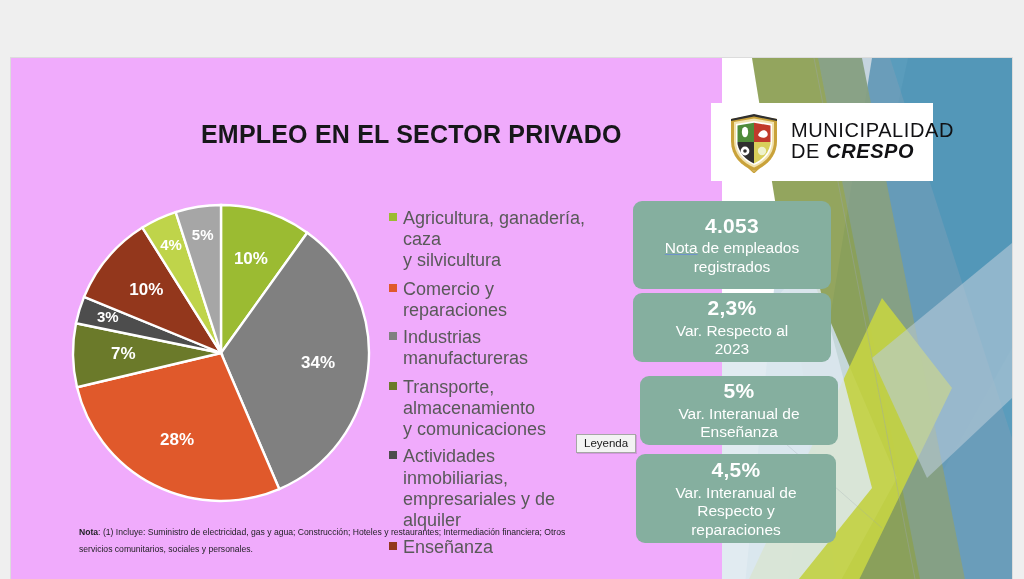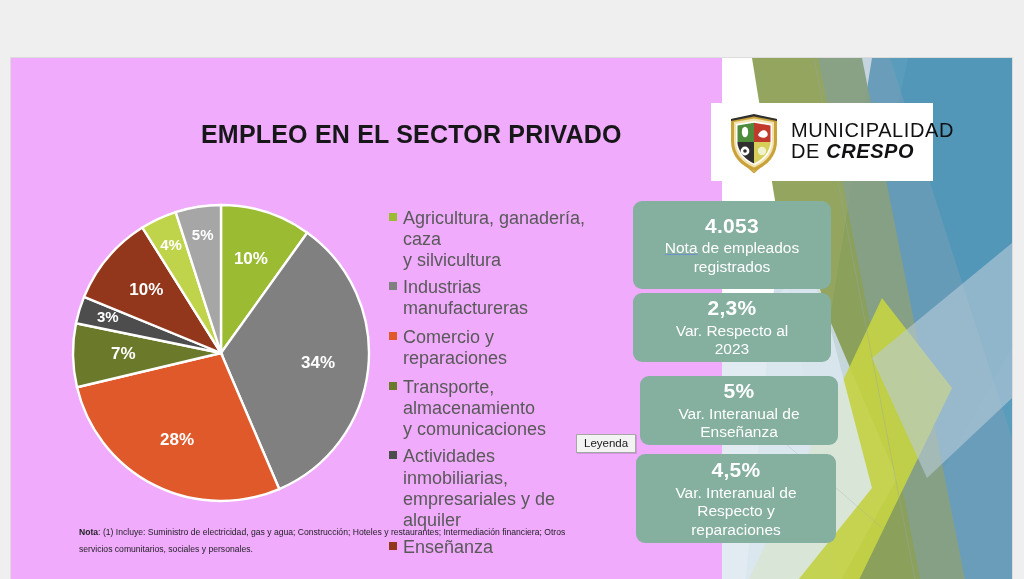--- a/index.html
+++ b/index.html
@@ -164,30 +164,30 @@
   </div>
 
   <div id="legend">
       <div class="leg-item">
         <span class="leg-sw" style="background: rgb(155, 187, 50);"></span>
         <span class="leg-lbl">
           <div>Agricultura, ganadería, caza</div>
           <div>y silvicultura</div>
         </span>
       </div>
-      <div class="leg-item">
-        <span class="leg-sw" style="background: rgb(128, 128, 128);"></span>
-        <span class="leg-lbl">
-          <div>Industrias manufactureras</div>
-        </span>
-      </div>
       <div class="leg-item" style="margin-top: 8px;">
         <span class="leg-sw" style="background: rgb(224, 89, 43);"></span>
         <span class="leg-lbl">
           <div>Comercio y reparaciones</div>
+        </span>
+      </div>
+      <div class="leg-item">
+        <span class="leg-sw" style="background: rgb(128, 128, 128);"></span>
+        <span class="leg-lbl">
+          <div>Industrias manufactureras</div>
         </span>
       </div>
       <div class="leg-item" style="margin-top: 8px;">
         <span class="leg-sw" style="background: rgb(107, 122, 42);"></span>
         <span class="leg-lbl">
           <div>Transporte, almacenamiento</div>
           <div>y comunicaciones</div>
         </span>
       </div>
       <div class="leg-item">

